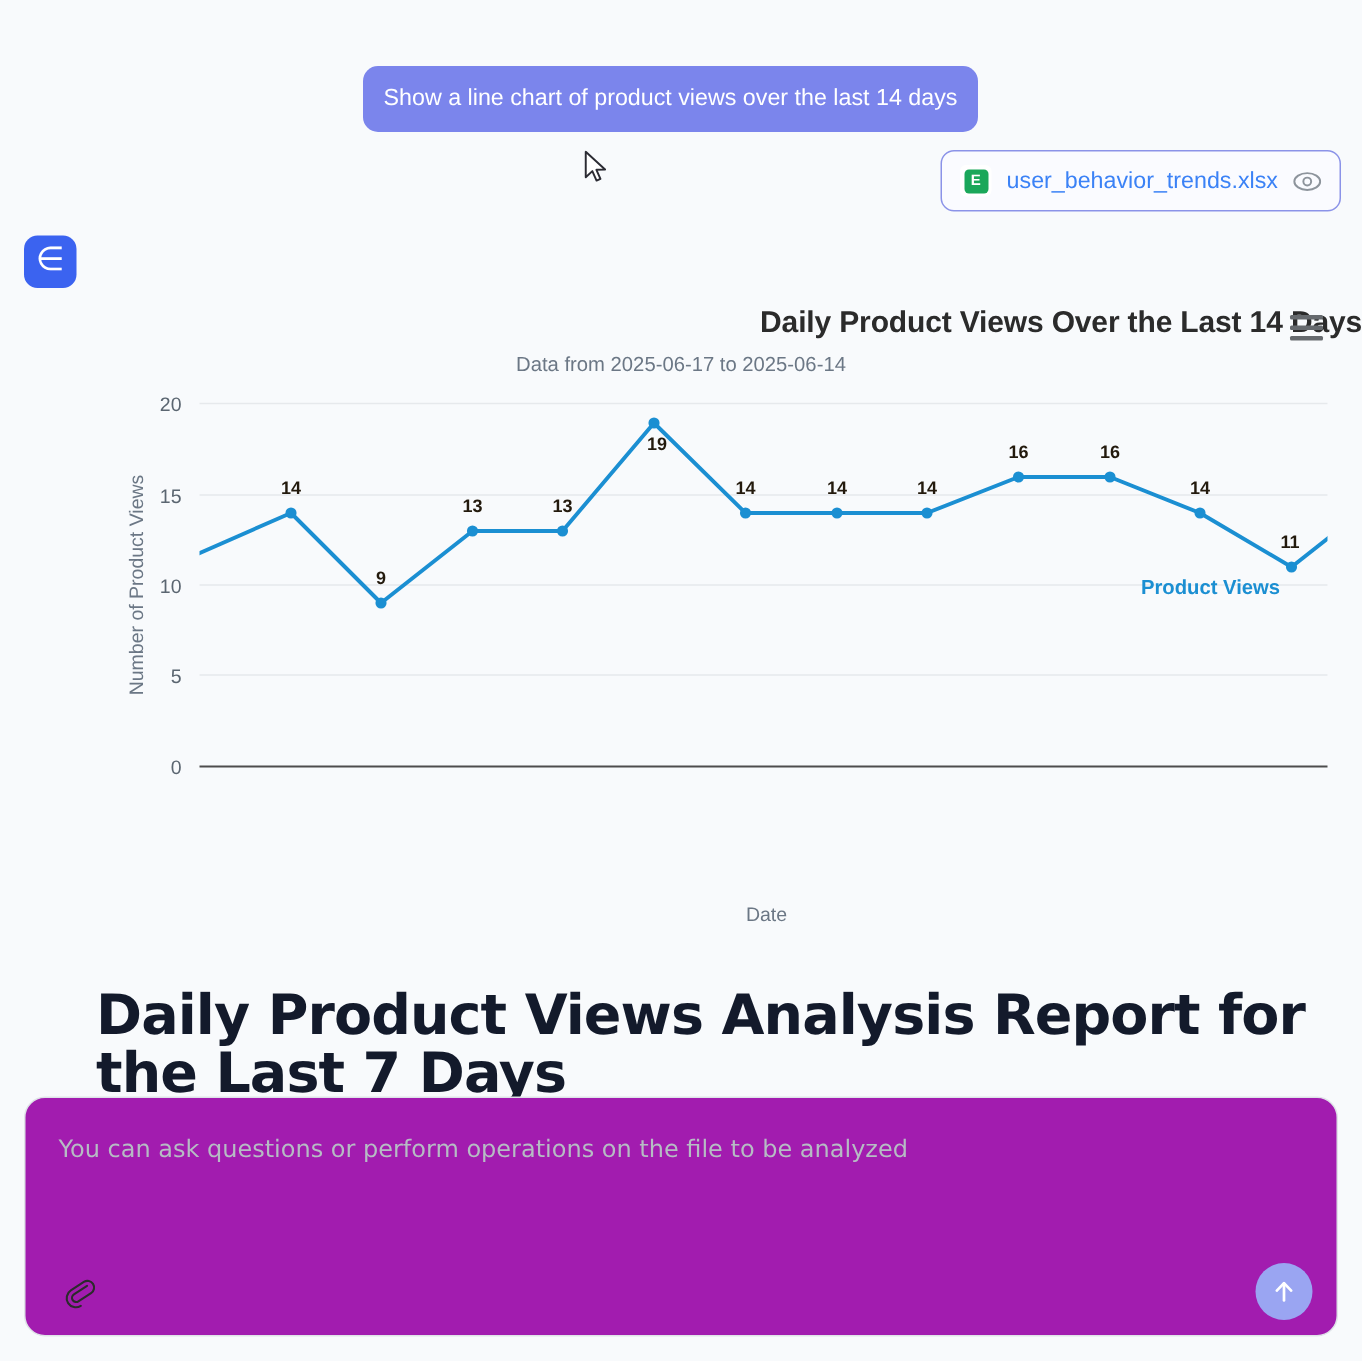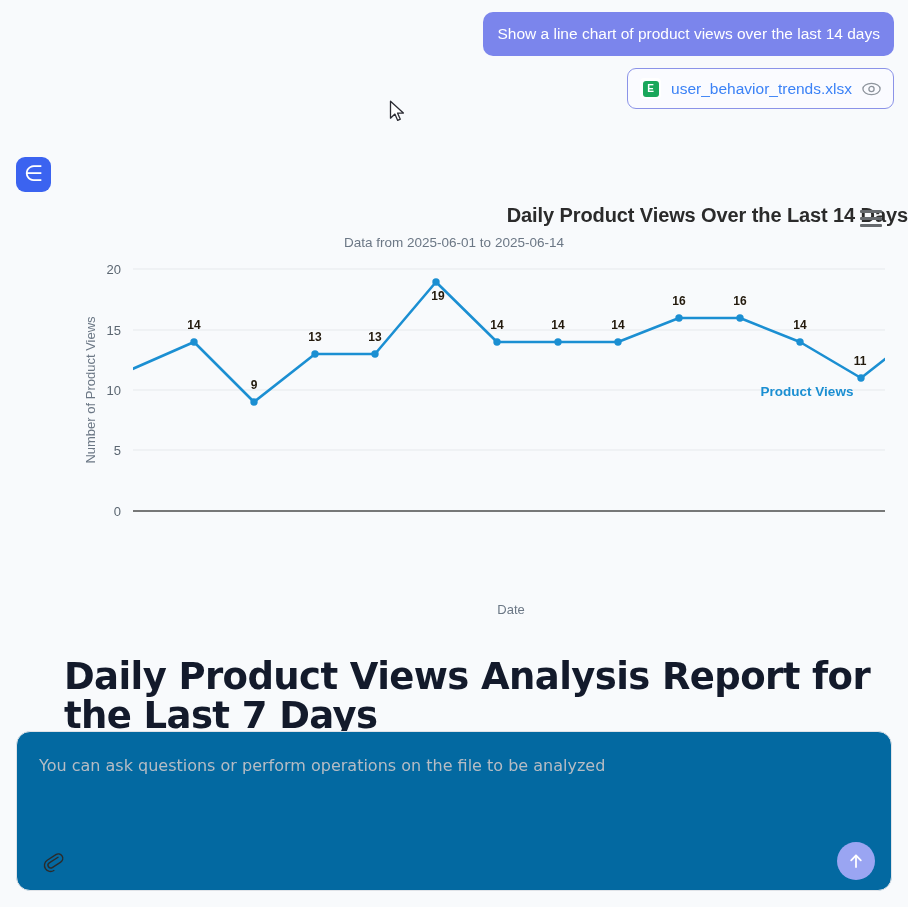--- a/index.html
+++ b/index.html
@@ -16,22 +16,23 @@
   }
 
   
   .chat-area {
     position: absolute;
     left: 0; top: 0;
     width: 908px;
   }
   .user-bubble-row {
     display: flex;
-    justify-content: flex-end;
+    justify-content: center;
     padding: 12px 14px 0 0;
+    margin-top: 32px;
   }
   .user-bubble {
     background: #7b85ec;
     color: #ffffff;
     font-size: 15.5px;
     line-height: 1.3;
     padding: 12px 14px;
     border-radius: 10px;
     max-width: 420px;
     text-align: left;
@@ -164,21 +165,21 @@
     line-height: 1.05;
     color: #131a2b;
     letter-spacing: -0.6px;
   }
 
   
   .composer {
     position: absolute;
     left: 16px; top: 731px;
     width: 876px; height: 160px;
-    background: #0369a1;
+    background: #a21caf;
     border: 1px solid #dfe3e8;
     border-radius: 14px;
     box-sizing: border-box;
   }
   .composer-placeholder {
     position: absolute;
     left: 22px; top: 24px;
     font-size: 16px;
     color: #b6bcc4;
     font-family: "DejaVu Sans", sans-serif;
@@ -228,21 +229,21 @@
   </div>
 </div>
 
 <div class="avatar">
   <span class="glyph">∈</span>
 </div>
 
 <div class="chart-wrap">
 
   <div class="chart-title">Daily Product Views Over the Last 14 Days</div>
-  <div class="chart-subtitle">Data from 2025-06-01 to 2025-06-14</div>
+  <div class="chart-subtitle">Data from 2025-06-17 to 2025-06-14</div>
 
   <div class="hamburger">
     <span></span>
     <span></span>
     <span></span>
   </div>
 
   <svg class="chart-svg" width="908" height="440">
 
     <g>

